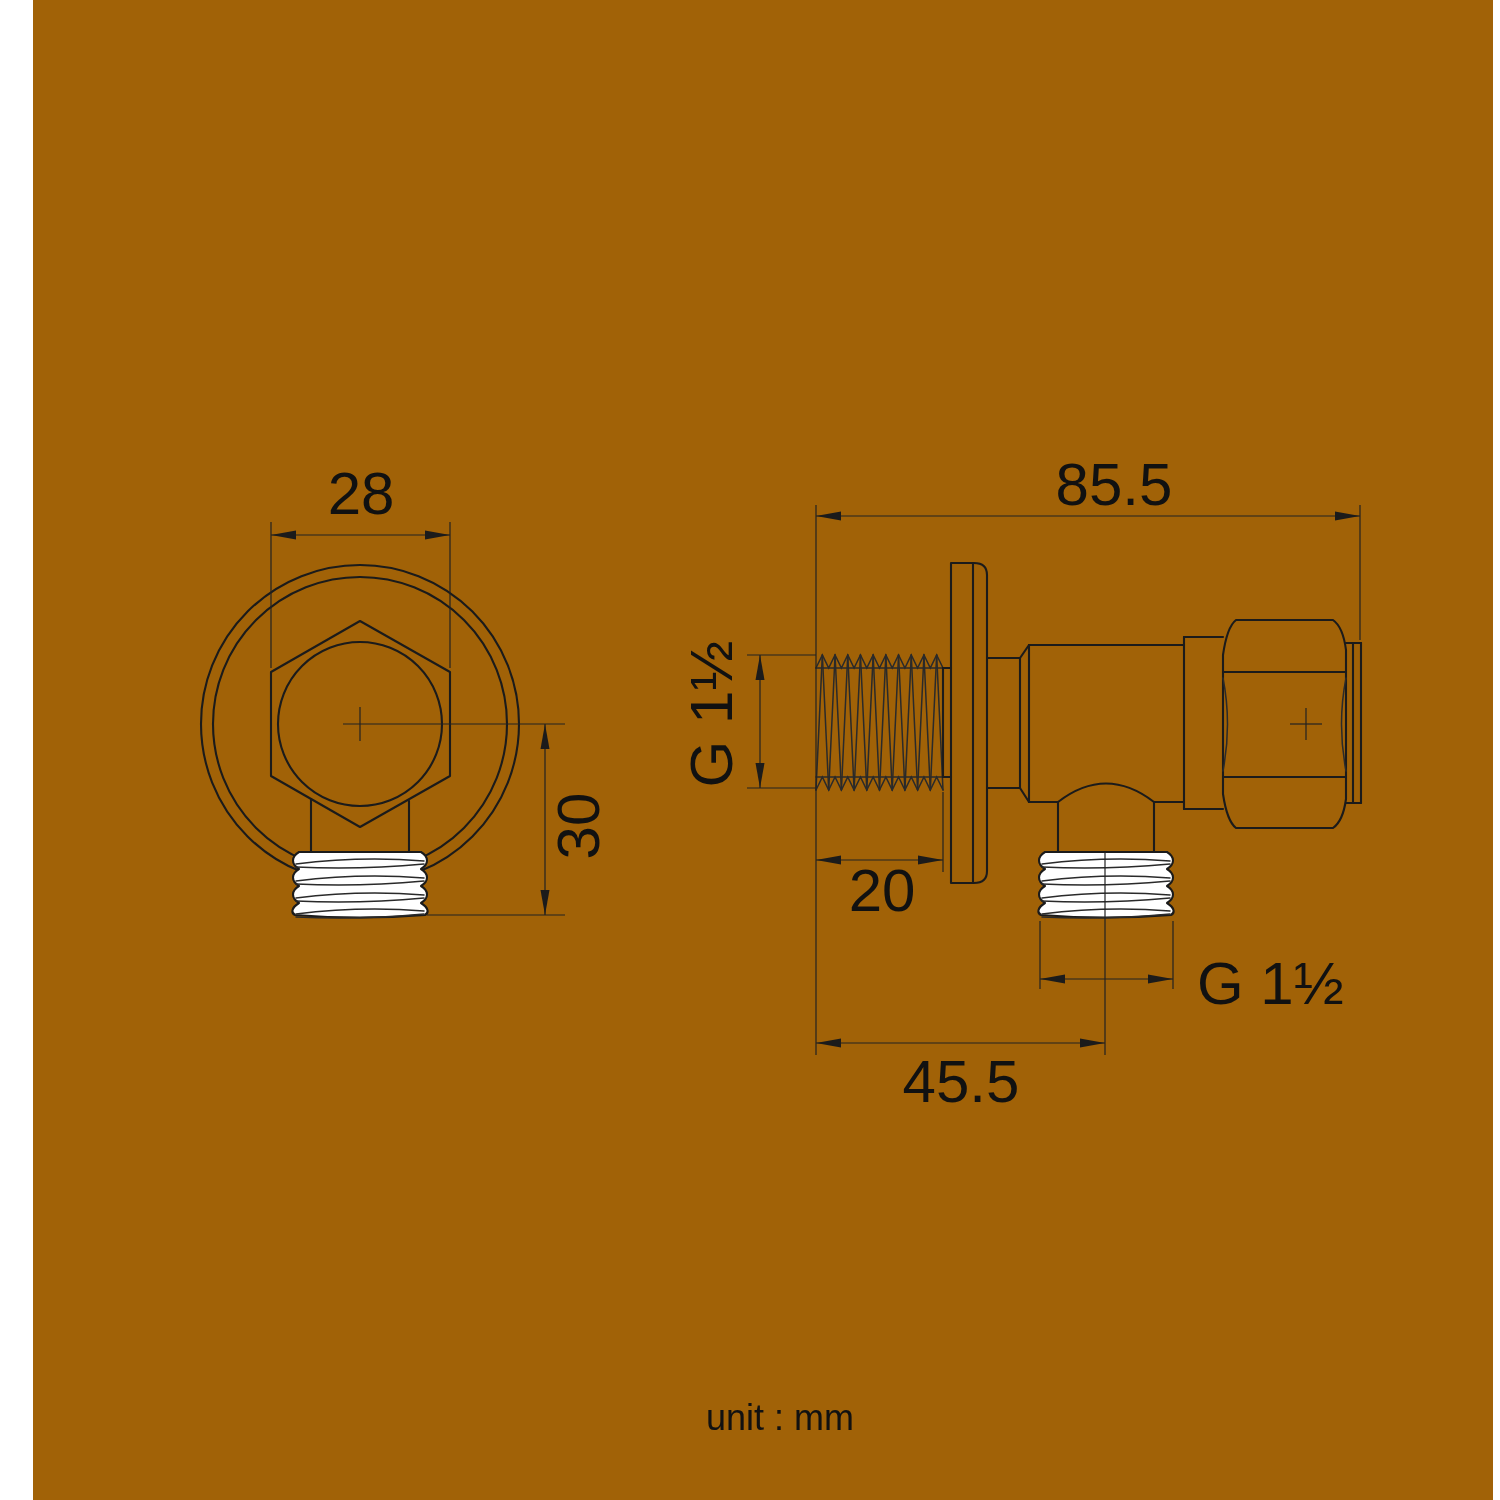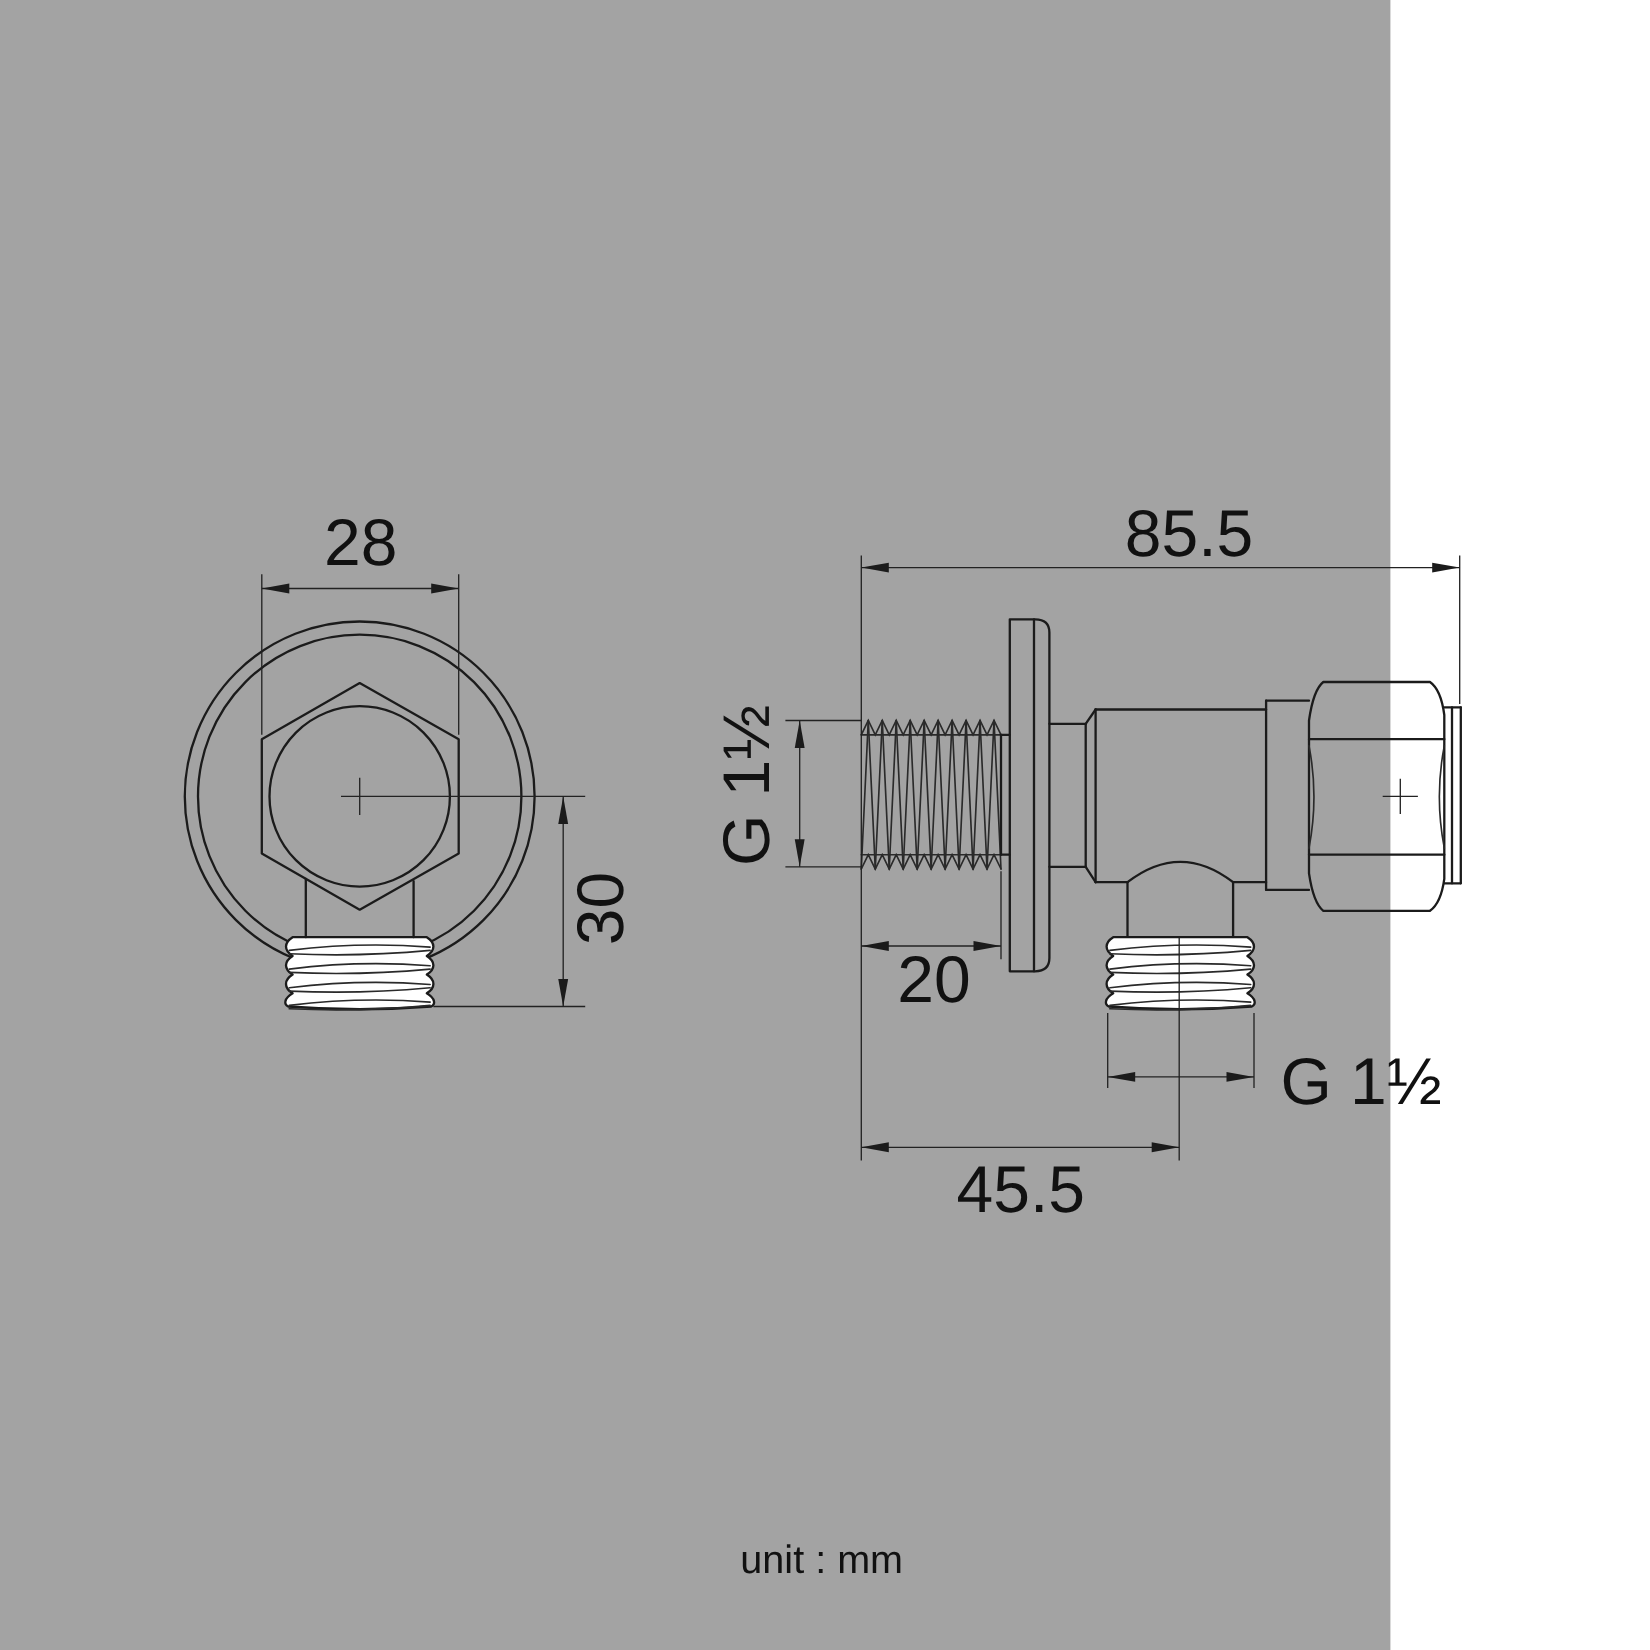--- a/index.html
+++ b/index.html
@@ -1,20 +1,21 @@
 <!DOCTYPE html>
 <html><head>
 <meta charset="utf-8">
 <style>
   html, body { margin: 0; padding: 0; background: #ffffff; }
   .canvas {
     position: relative;
-    width: 1264px; height: 1500px;
-    background: #a3a3a3;
+    width: 1460px; height: 1500px;
+    background: #a16207;
     font-family: "Liberation Sans", sans-serif;
+    margin-left: 33px;
   }
   svg { display: block; }
   .obj   { stroke: #1b1b1b; stroke-width: 2.1; fill: none; stroke-linecap: round; stroke-linejoin: round; }
   .objthin { stroke: #2a2a2a; stroke-width: 1.5; fill: none; stroke-linecap: round; }
   .dimline { stroke: #222222; stroke-width: 1.2; fill: none; stroke-linecap: butt; }
   .arrowhead { fill: #1b1b1b; stroke: none; }
   .whitefill { fill: #ffffff; }
   text.dim {
     font-family: "Liberation Sans", sans-serif;
     font-size: 60px;

